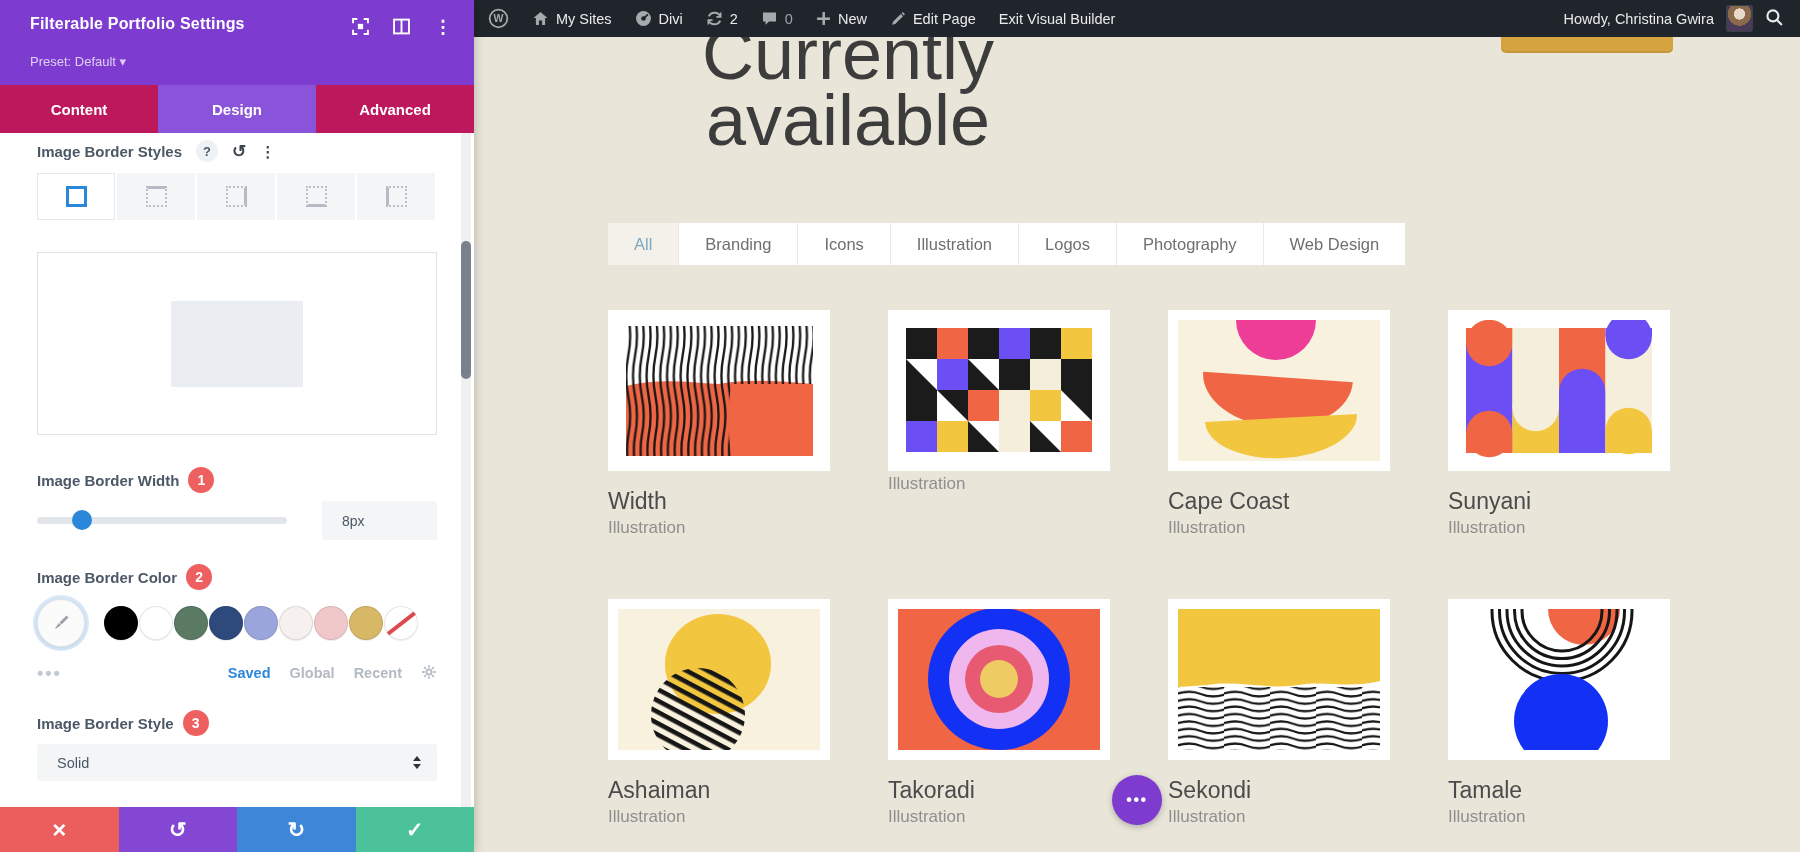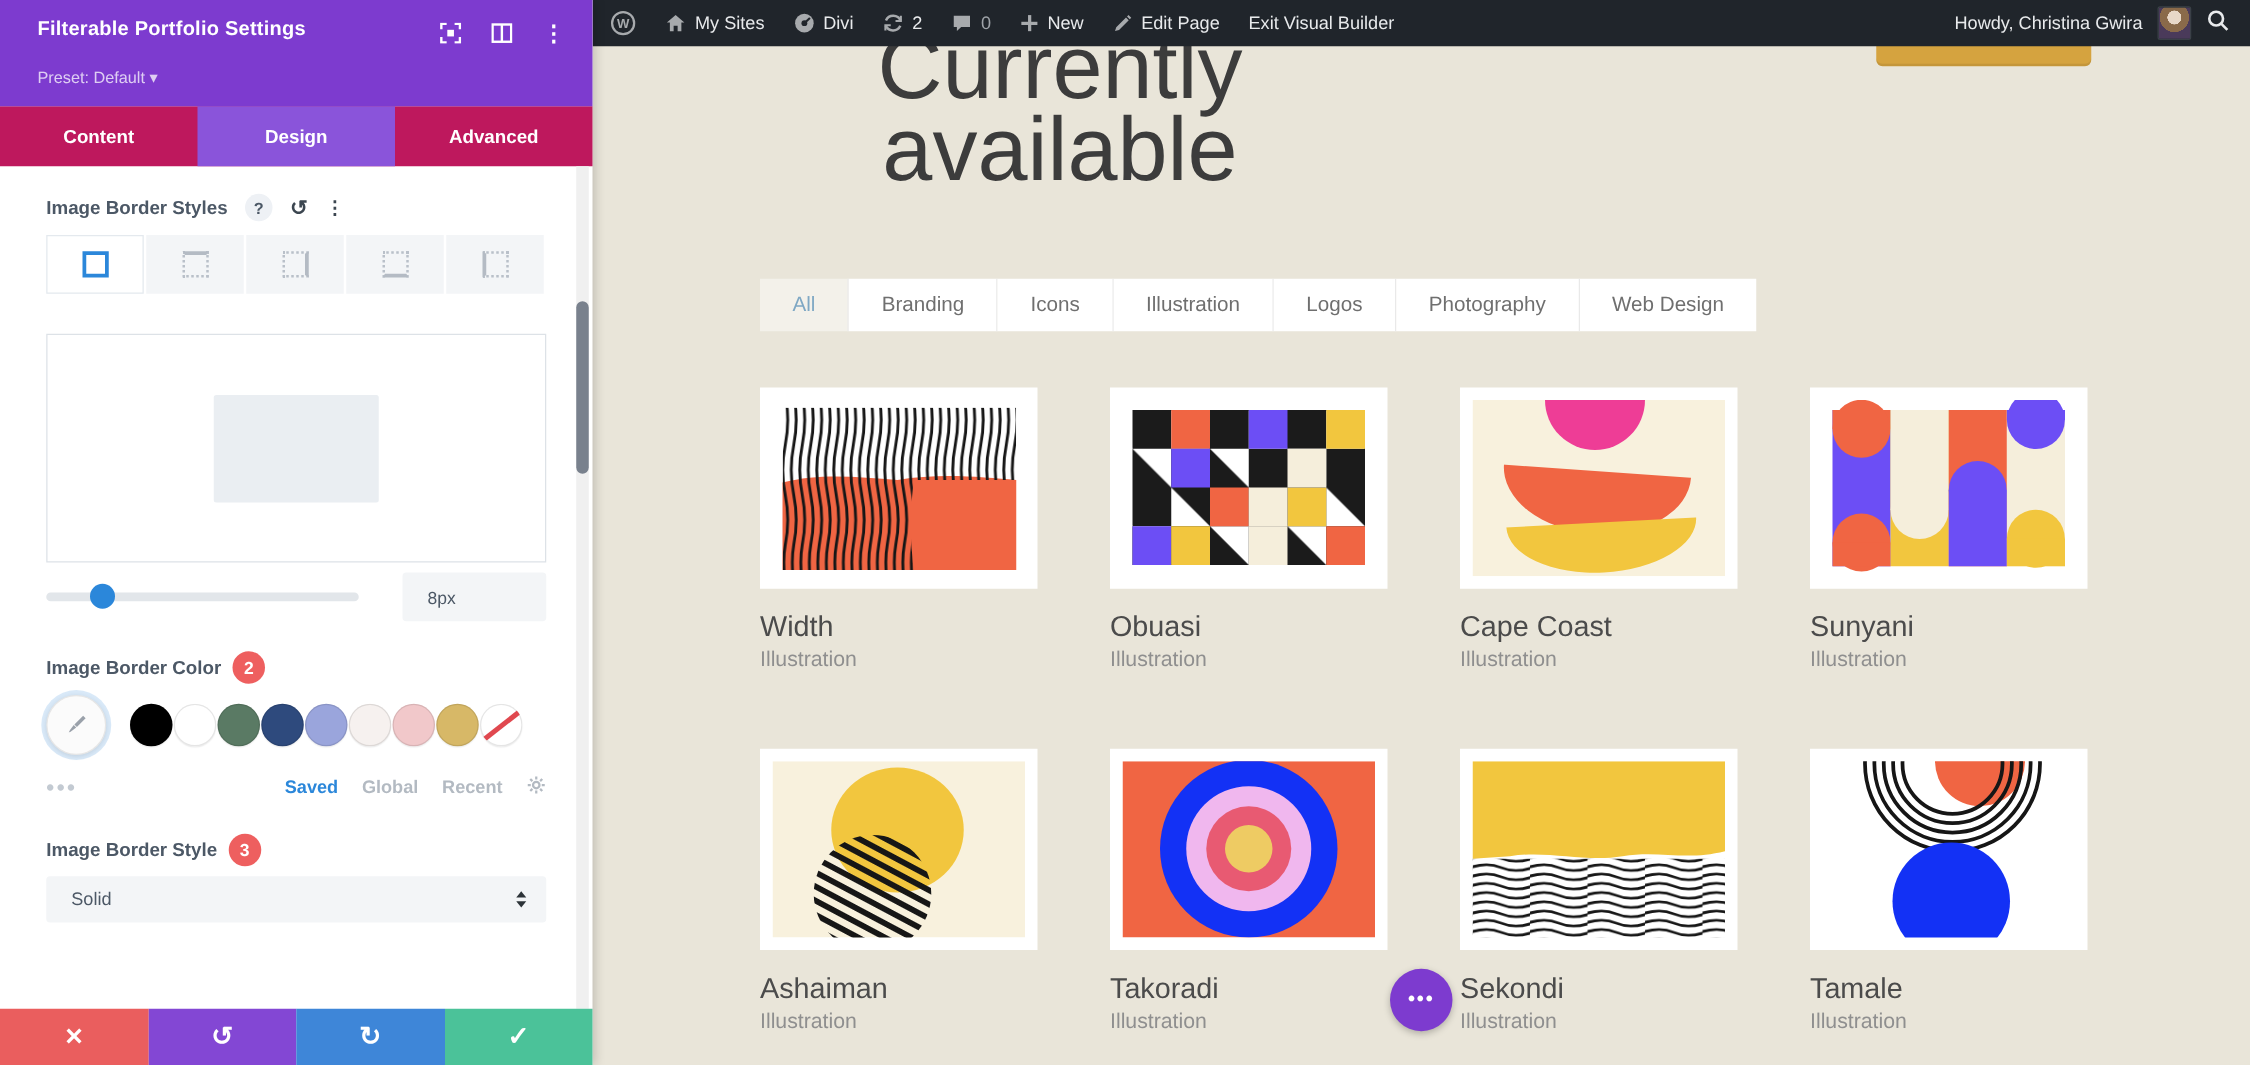--- a/index.html
+++ b/index.html
@@ -29,21 +29,21 @@
 
   .panel-tabs { display:flex; height:48px; background:#be185d; }
   .panel-tab { flex:1; display:flex; align-items:center; justify-content:center; color:#fff;
     font-size:15px; font-weight:600; cursor:pointer; }
   .panel-tab.active { background:#8a54da; }
 
   .panel-body { padding:0 37px; position:relative; height:674px; }
 
   .opt-label-row { display:flex; align-items:center; gap:14px; }
   .opt-label { font-size:15px; font-weight:700; color:#4c5866; }
-  .row1 { padding-top:22px; }
+  .row1 { padding-top:7px; }
   .help-circle { width:22px; height:22px; border-radius:50%; background:#eef1f5; color:#4c5866;
     font-size:13px; font-weight:700; display:flex; align-items:center; justify-content:center; cursor:pointer; }
   .reset-icon { font-size:17px; color:#3c4650; font-weight:700; cursor:pointer; }
   .dots-icon { color:#3c4650; font-size:15px; font-weight:700; letter-spacing:0; line-height:7px; cursor:pointer;
     display:inline-block; text-align:center; }
 
   .bstyle-row { margin-top:11px; display:flex; gap:2px; }
   .bstyle-btn { width:78px; height:47px; background:#f3f5f7; display:flex; align-items:center;
     justify-content:center; cursor:pointer; }
   .bstyle-btn.active { background:#fff; box-shadow:0 0 0 1px #e4e9ee inset; }
@@ -265,21 +265,20 @@
           <rect x="39" y="39" width="31" height="31" fill="#6c4ef5"></rect>
           <rect x="8" y="101" width="31" height="31" fill="#6c4ef5"></rect>
           <rect x="163" y="8" width="31" height="31" fill="#f2c63e"></rect>
           <rect x="132" y="70" width="31" height="31" fill="#f2c63e"></rect>
           <rect x="39" y="101" width="31" height="31" fill="#f2c63e"></rect>
           <rect x="132" y="39" width="31" height="31" fill="#f5eedb"></rect>
           <rect x="101" y="70" width="31" height="31" fill="#f5eedb"></rect>
           <rect x="101" y="101" width="31" height="31" fill="#f5eedb"></rect>
         </svg>
       </div>
-      <div class="card-title">Obuasi</div>
       <div class="card-cat">Illustration</div>
     </div>
 
     <div class="card">
       <div class="card-frame">
         <svg viewBox="0 0 202 141">
           <defs>
             <clipPath id="capeOr">
                 <rect x="18" y="57" width="168" height="62"></rect>
               </clipPath>
@@ -454,20 +453,24 @@
         </div>
       <div class="bstyle-btn">
           <span class="bsi bsi-left"></span>
         </div>
     </div>
 
     <div class="preview-box">
       <div class="preview-rect"></div>
     </div>
 
+    <div class="lbl-badge-row mt-width">
+      <span class="opt-label">Image Border Width</span>
+      <span class="badge">1</span>
+    </div>
     <div class="slider-row">
       <div class="slider-track">
         <div class="slider-handle"></div>
       </div>
       <div class="value-field">8px</div>
     </div>
 
     <div class="lbl-badge-row mt-color">
       <span class="opt-label">Image Border Color</span>
       <span class="badge">2</span>

